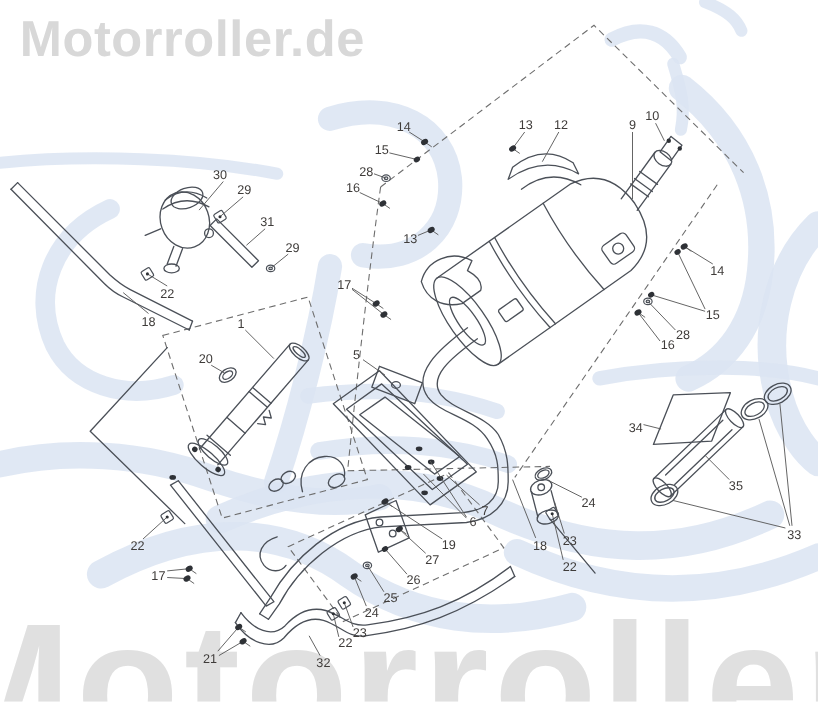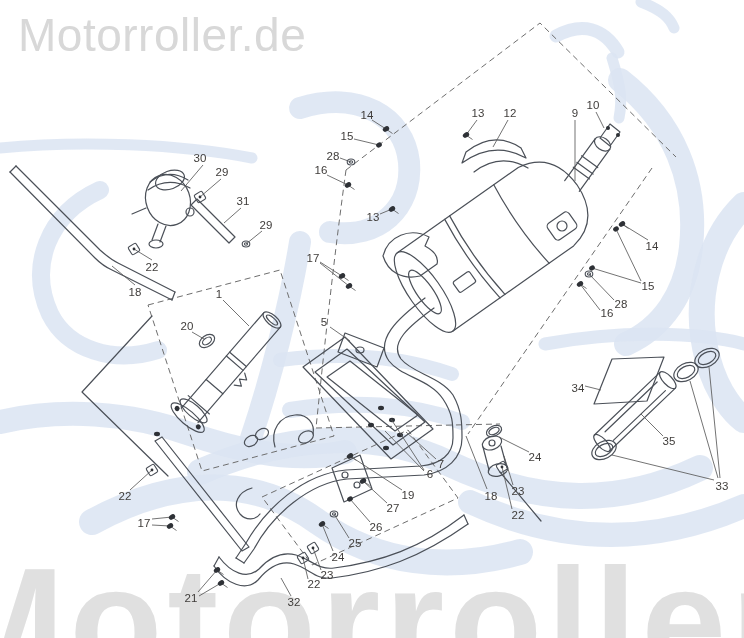--- a/index.html
+++ b/index.html
@@ -1,18 +1,18 @@
 <!DOCTYPE html>
 <html style="--swirl: #dbe4f2; --wmtop: #d8d8d8; --wmbot: #e0e0e0; --line: #4b5058; --dark: #2e3136; --leader: #5a5a5a; --label: #3f3c3a; --labelred: #7b4a40; --dashc: #6e6e6e;"><head>
 <meta charset="utf-8">
 <style>
   html,body{margin:0;padding:0;background:#fff;}
   .stage{position:relative;width:744px;height:638px;background:#fff;overflow:hidden;
          font-family:"Liberation Sans",sans-serif;}
-  .wm-top{position:absolute;left:18px;top:8px;font-size:46px;font-weight:400;
+  .wm-top{position:absolute;left:18px;top:8px;font-size:46px;font-weight:700;
           color:var(--wmtop,#d8d8d8);letter-spacing:.5px;white-space:nowrap;z-index:0;}
   .wm-bottom{position:absolute;left:-62px;top:534px;font-size:152px;font-weight:700;
           color:var(--wmbot,#dedede);letter-spacing:5px;white-space:nowrap;z-index:0;}
   svg.canvas{position:absolute;left:0;top:0;z-index:1;}
   .swirl{stroke:var(--swirl,#dbe4f2);fill:none;stroke-linecap:round;opacity:.85;}
   .dashg path, .dashg polygon{stroke:var(--dashc,#6e6e6e);stroke-width:1;fill:none;stroke-dasharray:6 4;}
   .line, .line path, .line ellipse, .line circle, .line rect, .line polygon, .line line
        {stroke:var(--line,#4b5058);stroke-width:1.2;fill:none;stroke-linecap:round;stroke-linejoin:round;}
   .fillDark{fill:var(--dark,#2e3136)!important;stroke:none!important;}
   .leader{stroke:var(--leader,#5a5a5a);stroke-width:.85;fill:none;}

